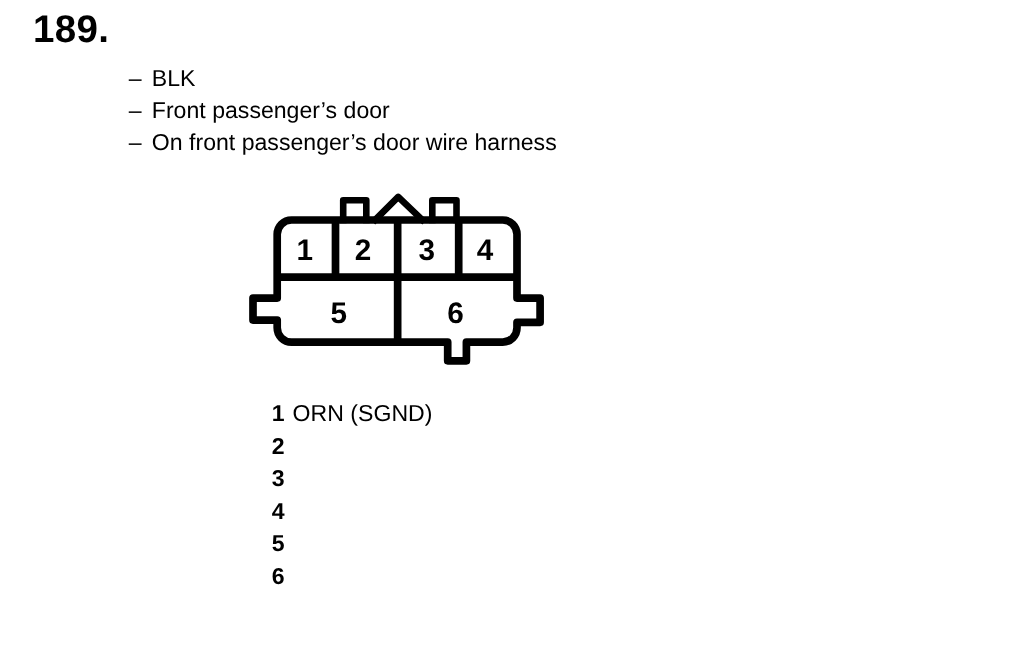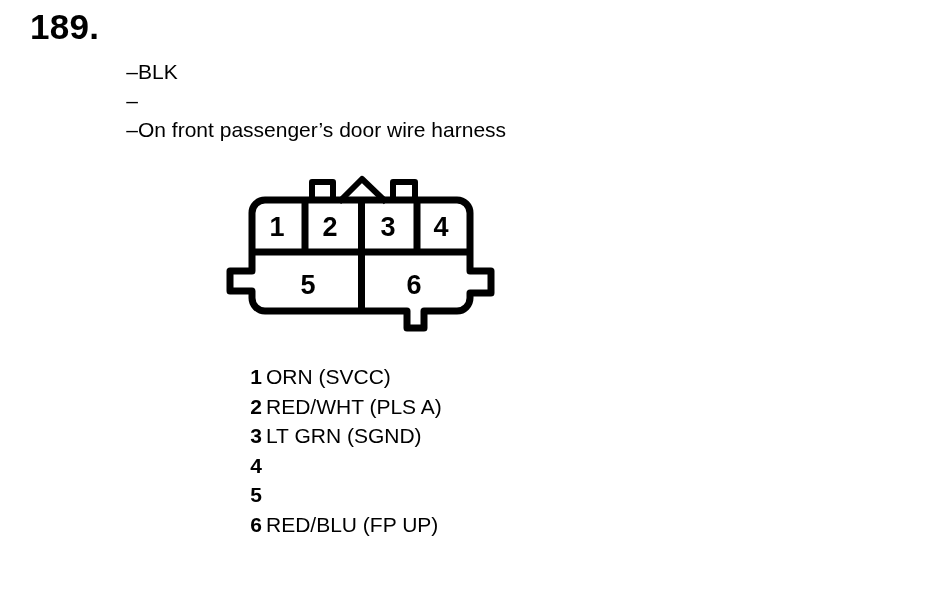--- a/index.html
+++ b/index.html
@@ -4,21 +4,20 @@
 <style>
   html, body { margin: 0; padding: 0; background: #ffffff; }
   .page {
     position: relative;
     width: 928px;
     height: 596px;
     background: #ffffff;
     color: #000000;
     font-family: "Liberation Sans", sans-serif;
     overflow: hidden;
-    text-align: right;
   }
   .heading {
     position: absolute;
     left: 30px;
     top: 9px;
     display: flex;
     gap: 14px;
     font-weight: bold;
     font-size: 35px;
     line-height: 36px;
@@ -66,20 +65,21 @@
     <span>189.</span>
   </div>
 
   <div class="details">
     <div class="detail-line">
       <span class="detail-marker">–</span>
       <span>BLK</span>
     </div>
     <div class="detail-line">
       <span class="detail-marker">–</span>
+      <span>Front passenger’s door</span>
     </div>
     <div class="detail-line">
       <span class="detail-marker">–</span>
       <span>On front passenger’s door wire harness</span>
     </div>
   </div>
 
   <div class="connector-wrap">
     <svg width="290" height="165" viewBox="225 170 290 165" xmlns="http://www.w3.org/2000/svg">
 
@@ -122,35 +122,32 @@
       <text class="pin-num" x="388" y="236" text-anchor="middle">3</text>
       <text class="pin-num" x="441" y="236" text-anchor="middle">4</text>
       <text class="pin-num" x="308" y="294" text-anchor="middle">5</text>
       <text class="pin-num" x="414" y="294" text-anchor="middle">6</text>
     </svg>
   </div>
 
   <div class="legend">
     <div class="legend-row">
       <span class="legend-pin">1</span>
-      <span class="legend-label">ORN (SVCC)</span>
+      <span class="legend-label">ORN (SGND)</span>
     </div>
     <div class="legend-row">
       <span class="legend-pin">2</span>
-      <span class="legend-label">RED/WHT (PLS A)</span>
     </div>
     <div class="legend-row">
       <span class="legend-pin">3</span>
-      <span class="legend-label">LT GRN (SGND)</span>
     </div>
     <div class="legend-row">
       <span class="legend-pin">4</span>
     </div>
     <div class="legend-row">
       <span class="legend-pin">5</span>
     </div>
     <div class="legend-row">
       <span class="legend-pin">6</span>
-      <span class="legend-label">RED/BLU (FP UP)</span>
     </div>
   </div>
 
 </div>
 
 </body></html>

